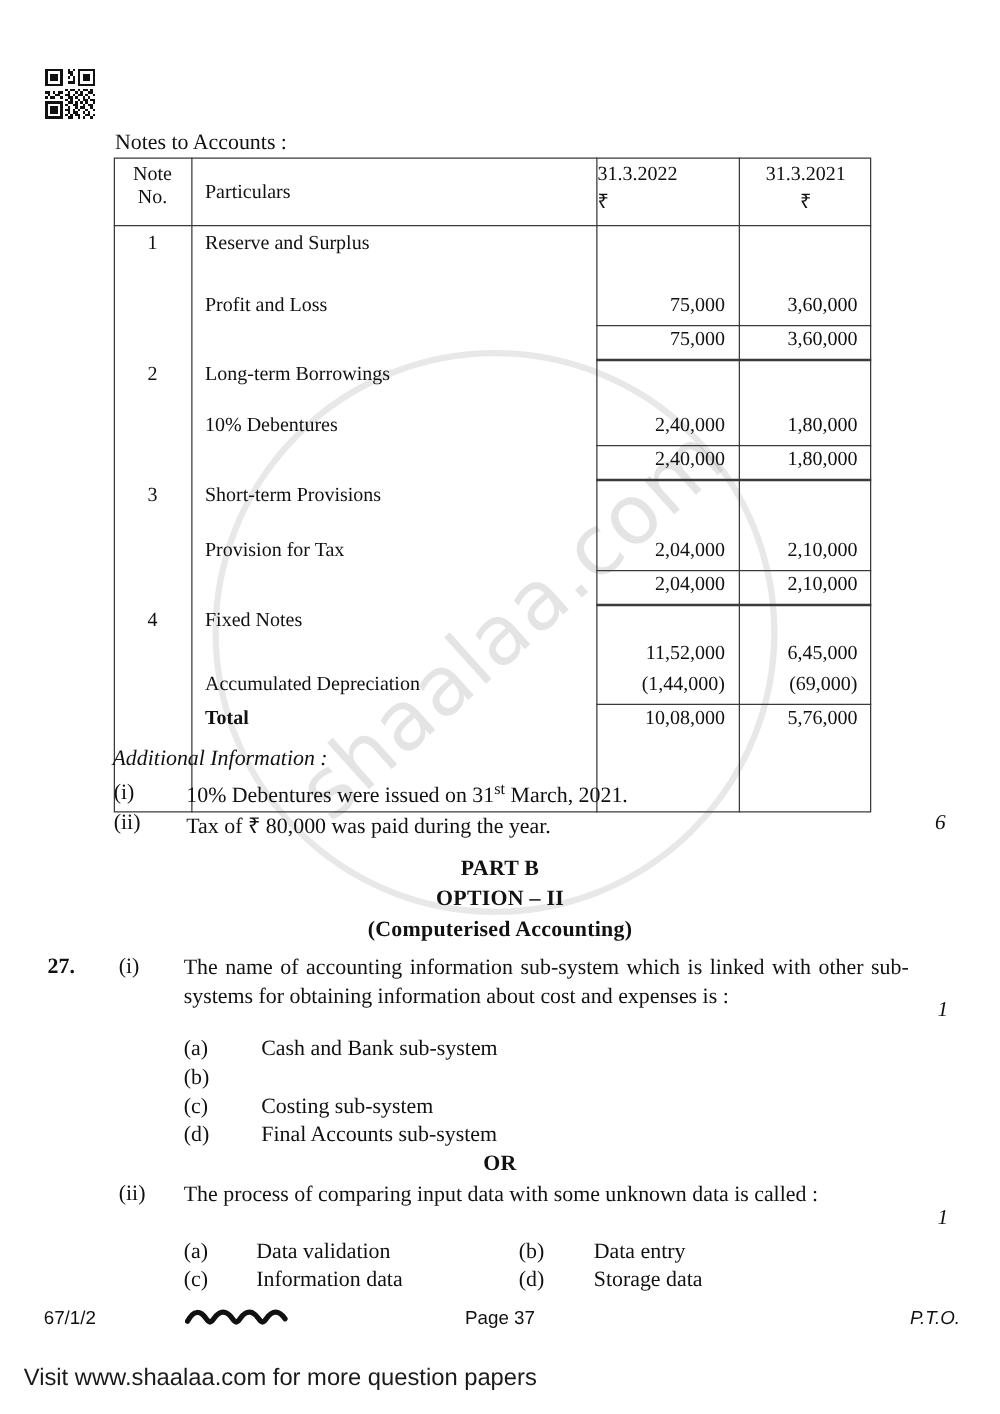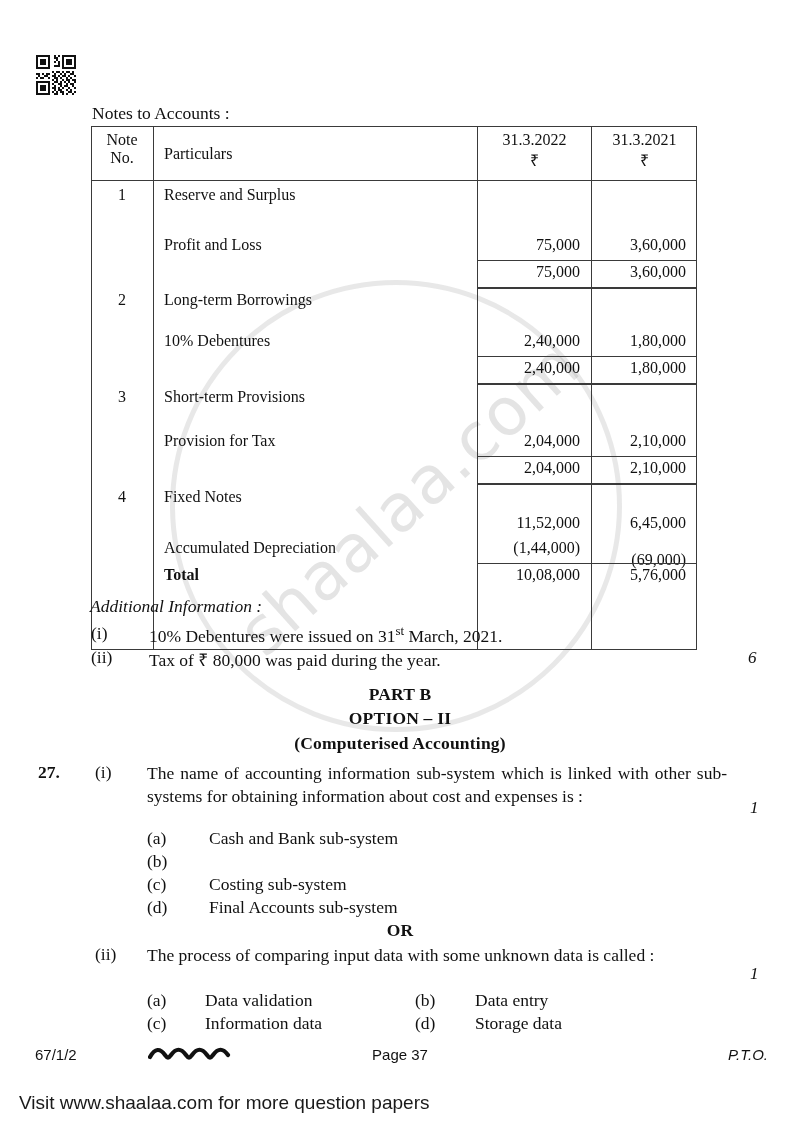--- a/index.html
+++ b/index.html
@@ -328,21 +328,21 @@
 
     <div class="vrule c1"></div>
     <div class="vrule c2"></div>
     <div class="vrule c3"></div>
 
     <div class="cellbox col-note hdr-note" style="top:5px;">
       <span class="l1">Note</span>
       <span class="l2">No.</span>
     </div>
     <div class="cellbox col-part" style="top:19px;">Particulars</div>
-    <div class="cellbox col-y1" style="top:5px; text-align:center; padding-right:0;">
+    <div class="cellbox col-y1" style="top:5px; text-align:left; padding-right:0;">
       <span style="display:block;">31.3.2022</span>
       <span style="display:block; font-size:16px;">₹</span>
     </div>
     <div class="cellbox col-y2" style="top:5px; text-align:center; padding-right:0;">
       <span style="display:block;text-align:center;">31.3.2021</span>
       <span style="display:block; font-size:16px;">₹</span>
     </div>
     <div class="hrule" style="left:0; right:0; top:54px;"></div>
 
     <div class="cellbox col-note" style="top:60px;">1</div>
@@ -375,21 +375,21 @@
     <div class="cellbox col-y1" style="top:333px;">2,04,000</div>
     <div class="cellbox col-y2" style="top:333px;">2,10,000</div>
     <div class="hrule thick" style="left:386px; right:0; top:357px;"></div>
 
     <div class="cellbox col-note" style="top:362px;">4</div>
     <div class="cellbox col-part" style="top:362px;">Fixed Notes</div>
     <div class="cellbox col-y1" style="top:388px;">11,52,000</div>
     <div class="cellbox col-y2" style="top:388px;">6,45,000</div>
     <div class="cellbox col-part" style="top:413px;">Accumulated Depreciation</div>
     <div class="cellbox col-y1" style="top:413px;">(1,44,000)</div>
-    <div class="cellbox col-y2" style="top:413px;margin-top:12px;">(69,000)</div>
+    <div class="cellbox col-y2" style="top:413px;">(69,000)</div>
     <div class="hrule" style="left:386px; right:0; top:437px;"></div>
     <div class="cellbox col-part bold" style="top:440px;">Total</div>
     <div class="cellbox col-y1" style="top:440px;">10,08,000</div>
     <div class="cellbox col-y2" style="top:440px;">5,76,000</div>
   </div>
 
   <div class="addl-title">Additional Information :</div>
 
   <div class="addl-item addl-1">
     <span class="roman">(i)</span>

